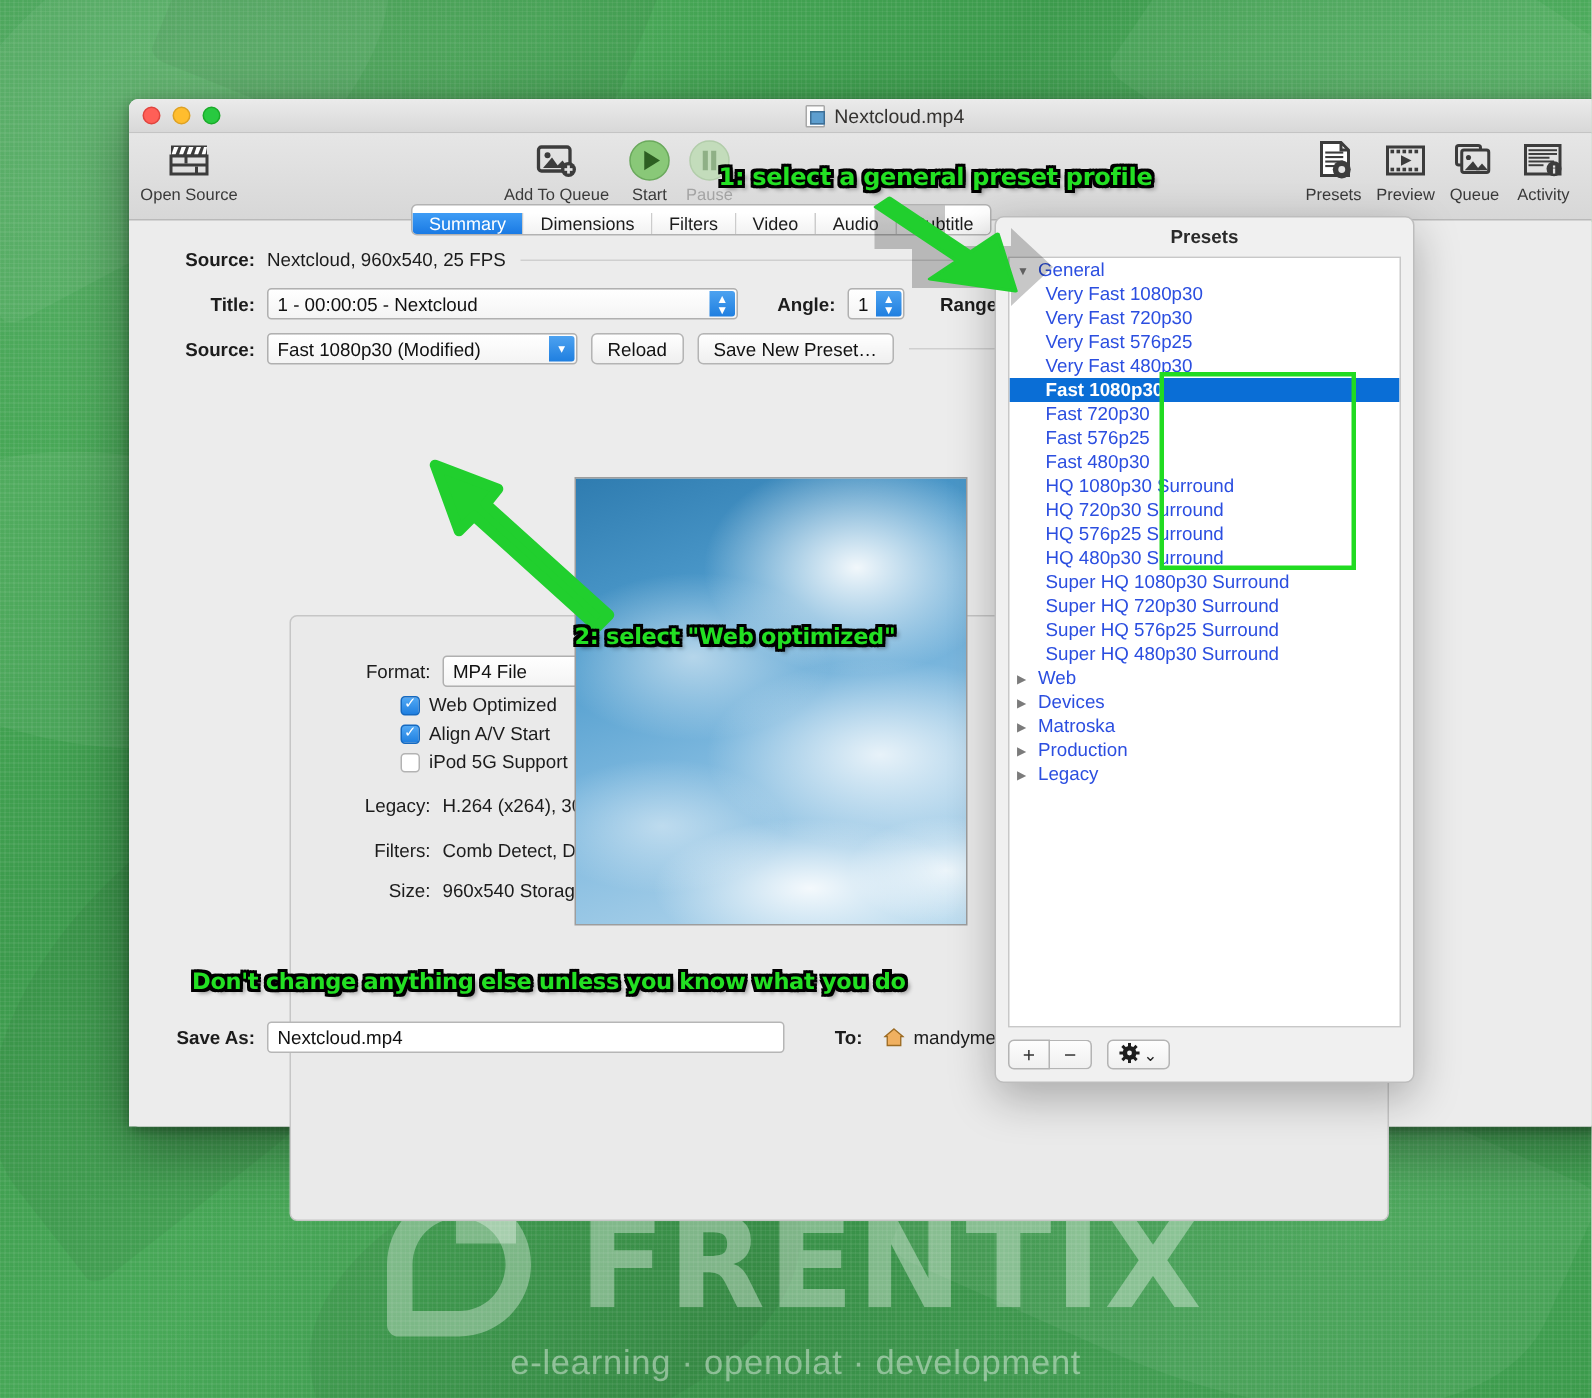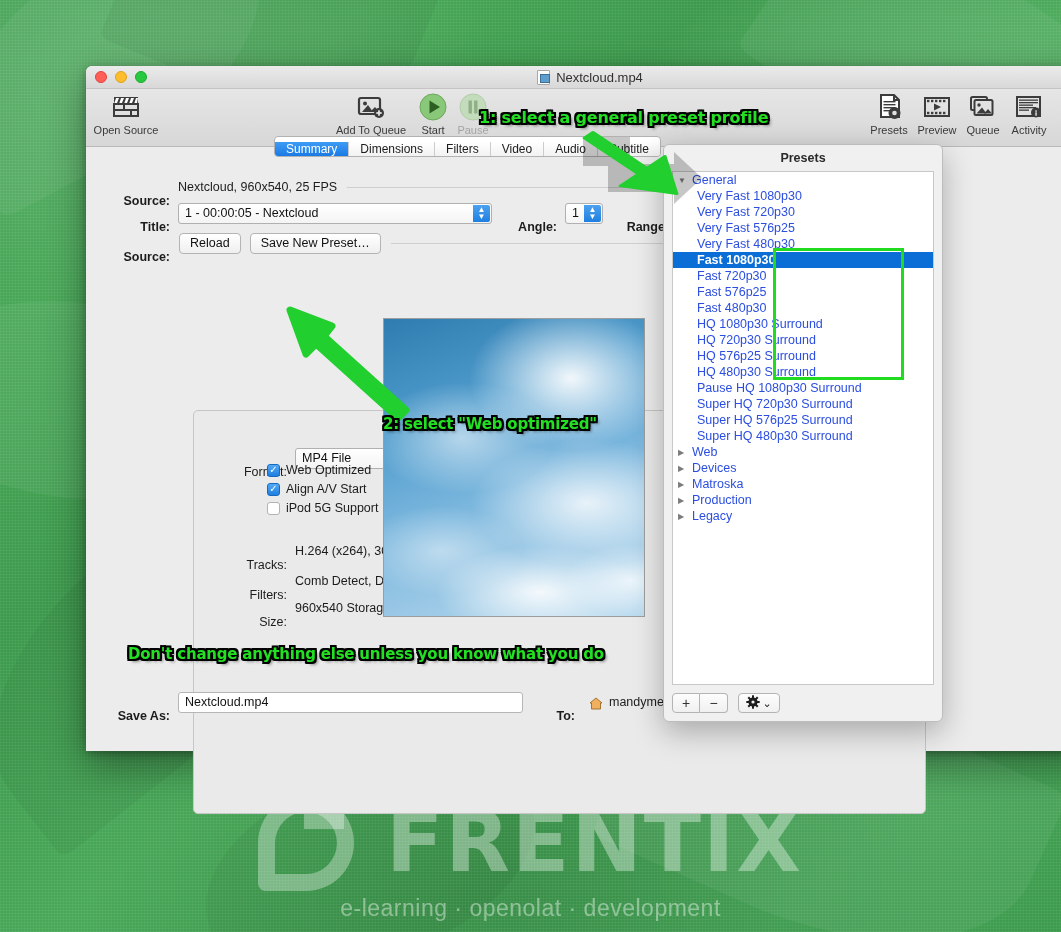--- a/index.html
+++ b/index.html
@@ -129,21 +129,21 @@
   .tbitem.dim .lbl { color: #a4a4a4; }
   .tbicon { height: 30px; display: flex; align-items: center; justify-content: center; }
 
   
   #content {
     position: absolute; top: 82px; left: 0; right: 0; bottom: 0;
     background: #ececec;
   }
 
   .row { display: flex; align-items: center; }
-  .flabel { font-size: 12.5px; font-weight: bold; color: #1c1c1c; text-align: right; margin-top: 28px; }
+  .flabel { font-size: 12.5px; font-weight: bold; color: #1c1c1c; text-align: right; }
   .fvalue { font-size: 12.5px; color: #1c1c1c; }
 
   
   .textfield {
     background: #fff; border: 1px solid #b6b6b6; border-radius: 3px;
     height: 21px; font-size: 12.5px; color: #111;
     display: flex; align-items: center; padding: 0 6px;
   }
   .combo {
     background: linear-gradient(#ffffff,#f4f4f4);
@@ -507,20 +507,26 @@
             </span>
         </div>
         <div class="flabel" style="margin-left:20px; width:46px;">Range:</div>
         <div class="combo" style="margin-left:8px; width:90px; overflow:hidden;">
           <span>Chapters</span>
         </div>
       </div>
 
       <div class="row" style="position:absolute; left:21px; top:74px; width:820px;">
         <div class="flabel" style="width:63px;">Source:</div>
+        <div class="combo" style="margin-left:8px; width:207px;">
+          <span>Fast 1080p30 (Modified)</span>
+          <span class="arrowbox">
+              <span style="font-size:9px;">▾</span>
+            </span>
+        </div>
         <div class="btn" style="margin-left:9px;">Reload</div>
         <div class="btn" style="margin-left:9px;">Save New Preset…</div>
         <div class="divider-line"></div>
       </div>
 
       <div id="summary-panel">
 
         <div class="row" style="position:absolute; left:33px; top:26px;">
           <div class="flabel" style="width:60px; font-weight:normal;">Format:</div>
           <div class="combo steppers" style="margin-left:8px; width:128px;">
@@ -539,21 +545,21 @@
         <div class="chk" style="position:absolute; left:73px; top:71px;">
           <span class="box on">✓</span>
           <span>Align A/V Start</span>
         </div>
         <div class="chk" style="position:absolute; left:73px; top:90px;">
           <span class="box"></span>
           <span>iPod 5G Support</span>
         </div>
 
         <div class="row" style="position:absolute; left:33px; top:119px;">
-          <div class="flabel" style="width:60px; font-weight:normal;">Tracks:</div>
+          <div class="flabel" style="width:60px; font-weight:normal;">Legacy:</div>
           <div class="fvalue" style="margin-left:8px;">H.264 (x264), 30 FPS PFR</div>
         </div>
         <div class="row" style="position:absolute; left:33px; top:149px;">
           <div class="flabel" style="width:60px; font-weight:normal;">Filters:</div>
           <div class="fvalue" style="margin-left:8px;">Comb Detect, Decomb</div>
         </div>
         <div class="row" style="position:absolute; left:33px; top:176px;">
           <div class="flabel" style="width:60px; font-weight:normal;">Size:</div>
           <div class="fvalue" style="margin-left:8px;">960x540 Storage, 960x540 Display</div>
         </div>
@@ -603,21 +609,21 @@
         <div class="pitem">Very Fast 576p25</div>
         <div class="pitem">Very Fast 480p30</div>
         <div class="pitem sel">Fast 1080p30</div>
         <div class="pitem">Fast 720p30</div>
         <div class="pitem">Fast 576p25</div>
         <div class="pitem">Fast 480p30</div>
         <div class="pitem">HQ 1080p30 Surround</div>
         <div class="pitem">HQ 720p30 Surround</div>
         <div class="pitem">HQ 576p25 Surround</div>
         <div class="pitem">HQ 480p30 Surround</div>
-        <div class="pitem">Pause HQ 1080p30 Surround</div>
+        <div class="pitem">Super HQ 1080p30 Surround</div>
         <div class="pitem">Super HQ 720p30 Surround</div>
         <div class="pitem">Super HQ 576p25 Surround</div>
         <div class="pitem">Super HQ 480p30 Surround</div>
 
         <div class="pgroup">
           <span class="tri">▶</span>
           <span>Web</span>
         </div>
         <div class="pgroup">
           <span class="tri">▶</span>

